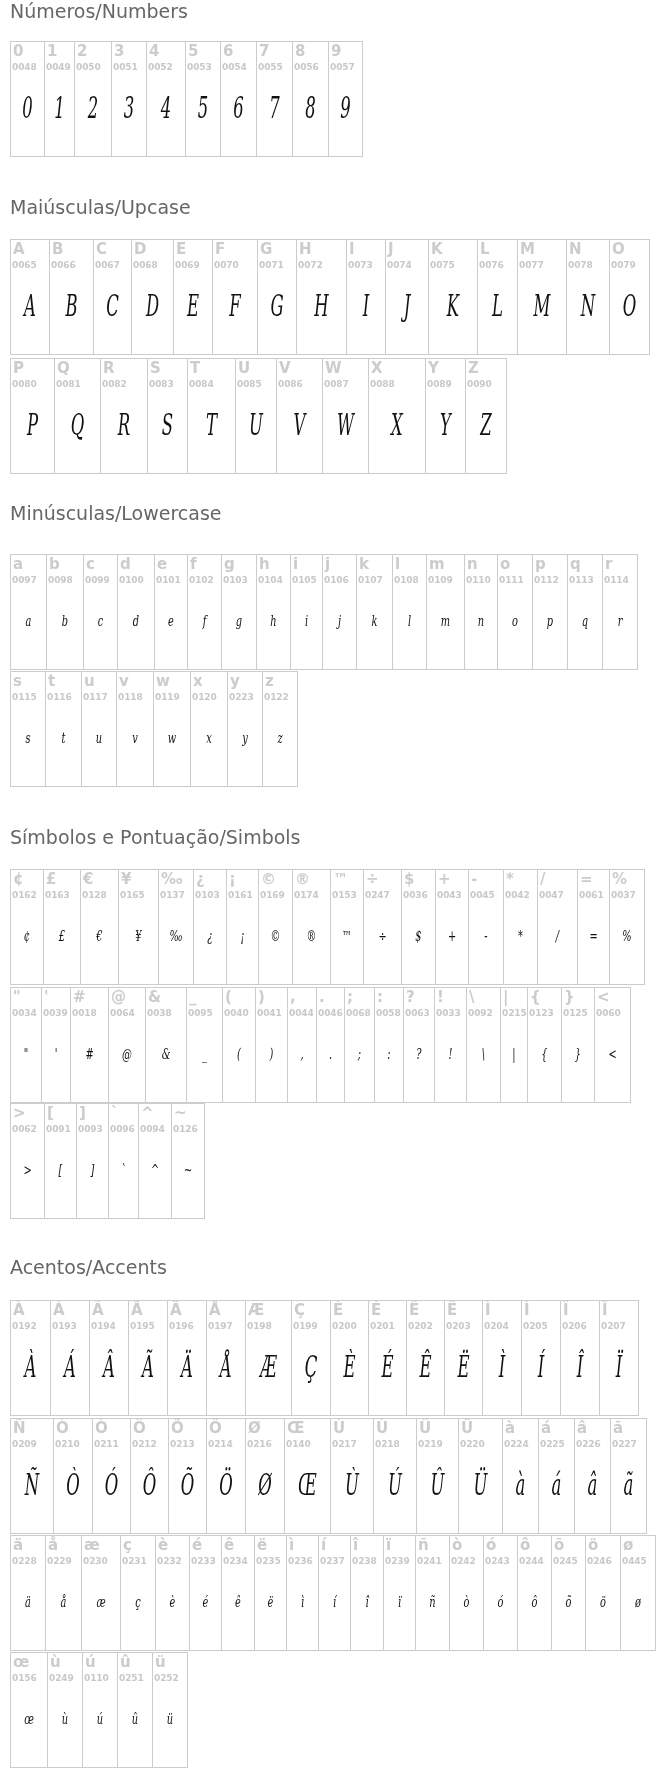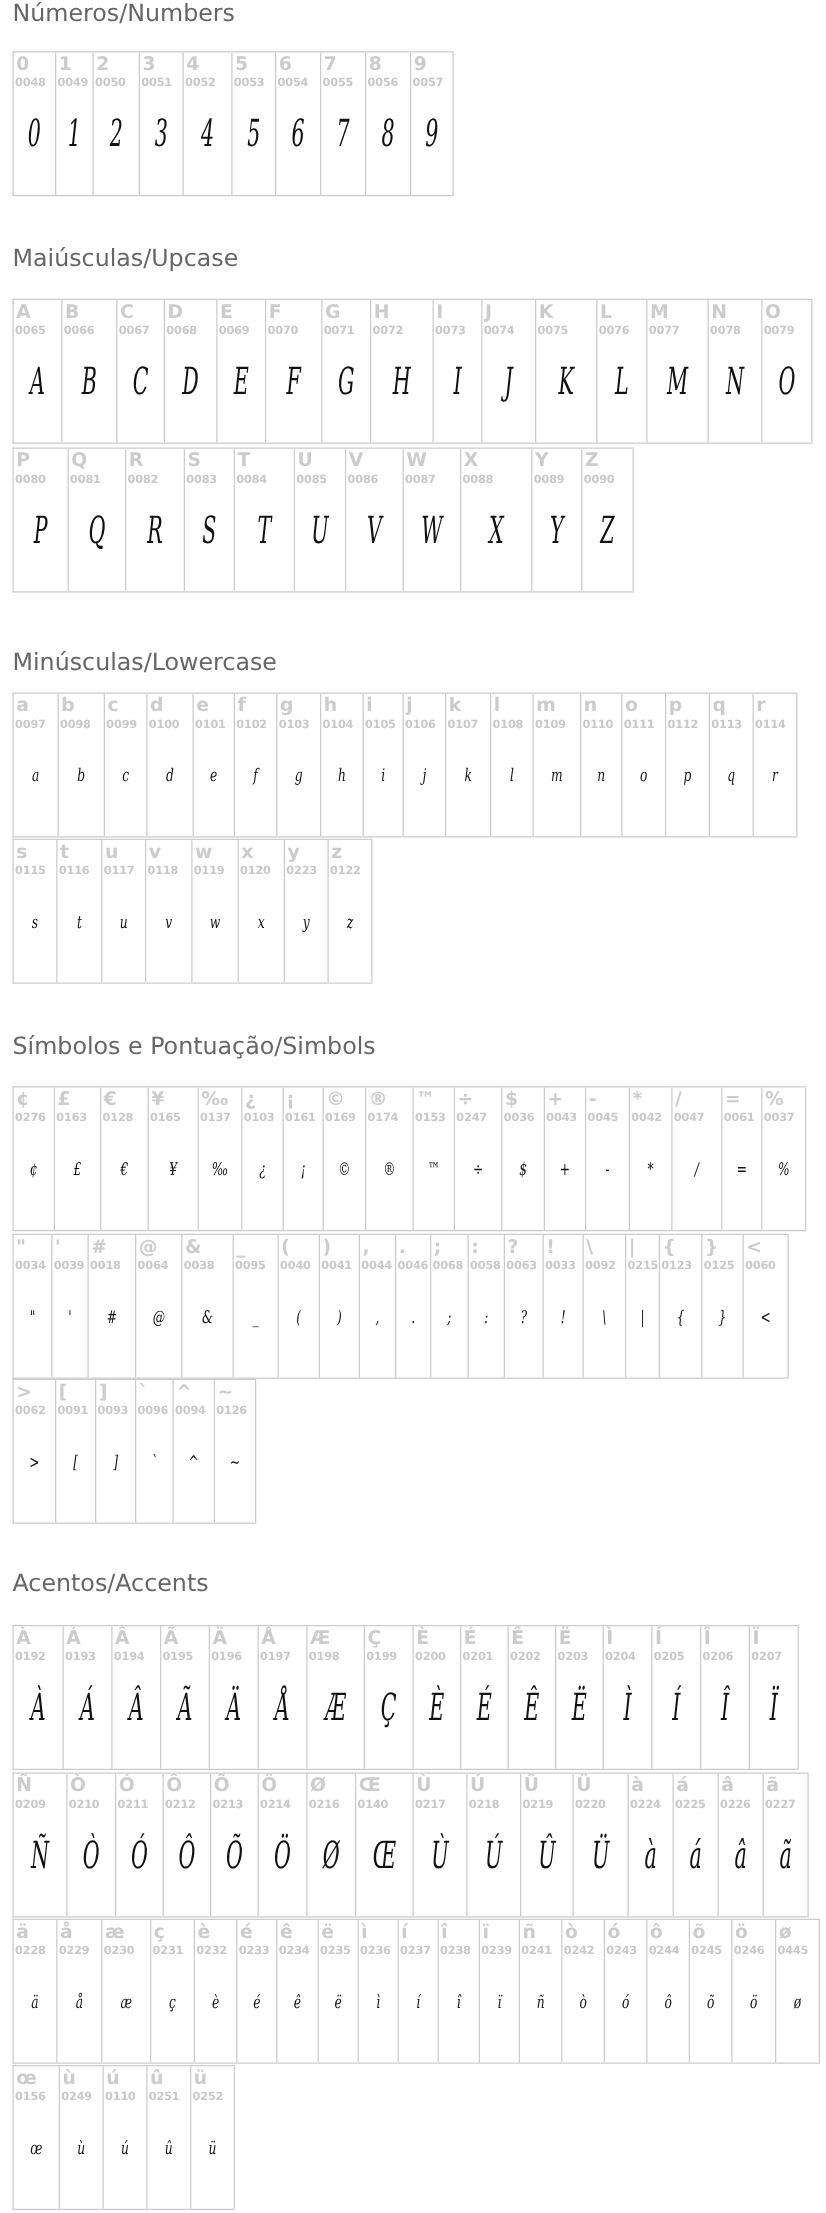--- a/index.html
+++ b/index.html
@@ -204,21 +204,21 @@
         <span class="ch">Y</span>
         <span class="code">0089</span>
         <span class="glyph big">Y</span>
       </div>
       <div class="cell" style="width: 41px;">
         <span class="ch">Z</span>
         <span class="code">0090</span>
         <span class="glyph big">Z</span>
       </div>
     </div>
-    <h2 class="section-title" style="top: 519px;">Minúsculas/Lowercase</h2>
+    <h2 class="section-title" style="top: 502px;">Minúsculas/Lowercase</h2>
     <div class="row" style="top: 554px;">
       <div class="cell" style="width: 36px;">
         <span class="ch">a</span>
         <span class="code">0097</span>
         <span class="glyph small">a</span>
       </div>
       <div class="cell" style="width: 37px;">
         <span class="ch">b</span>
         <span class="code">0098</span>
         <span class="glyph small">b</span>
@@ -343,21 +343,21 @@
       <div class="cell" style="width: 35px;">
         <span class="ch">z</span>
         <span class="code">0122</span>
         <span class="glyph small">z</span>
       </div>
     </div>
     <h2 class="section-title" style="top: 826px;">Símbolos e Pontuação/Simbols</h2>
     <div class="row" style="top: 869px;">
       <div class="cell" style="width: 33px;">
         <span class="ch">¢</span>
-        <span class="code">0276</span>
+        <span class="code">0162</span>
         <span class="glyph small">¢</span>
       </div>
       <div class="cell" style="width: 37px;">
         <span class="ch">£</span>
         <span class="code">0163</span>
         <span class="glyph small">£</span>
       </div>
       <div class="cell" style="width: 38px;">
         <span class="ch">€</span>
         <span class="code">0128</span>

